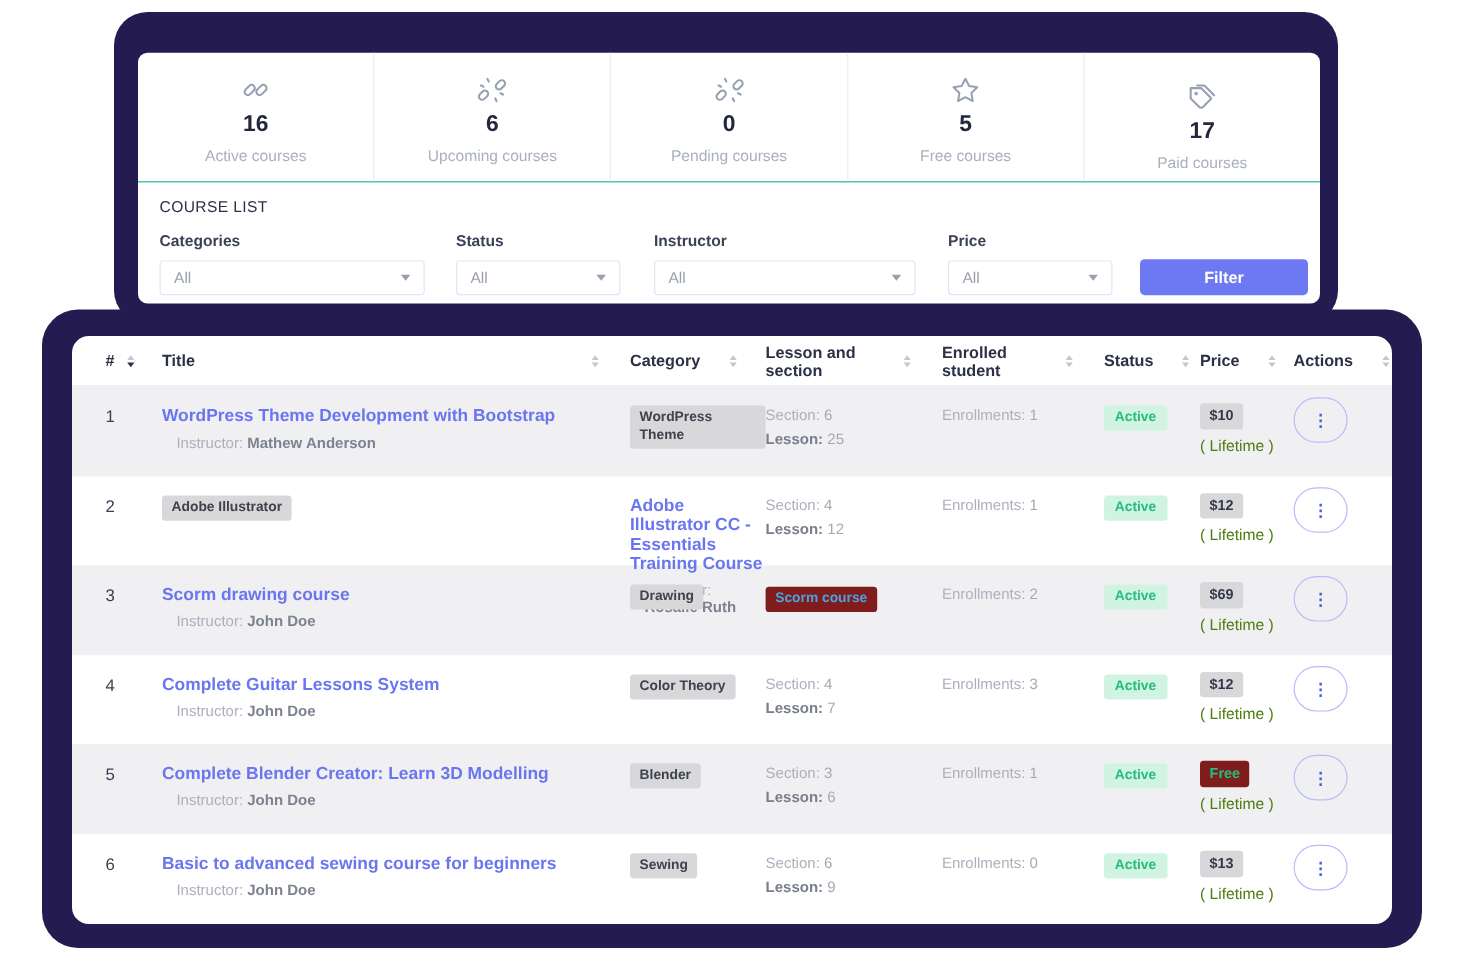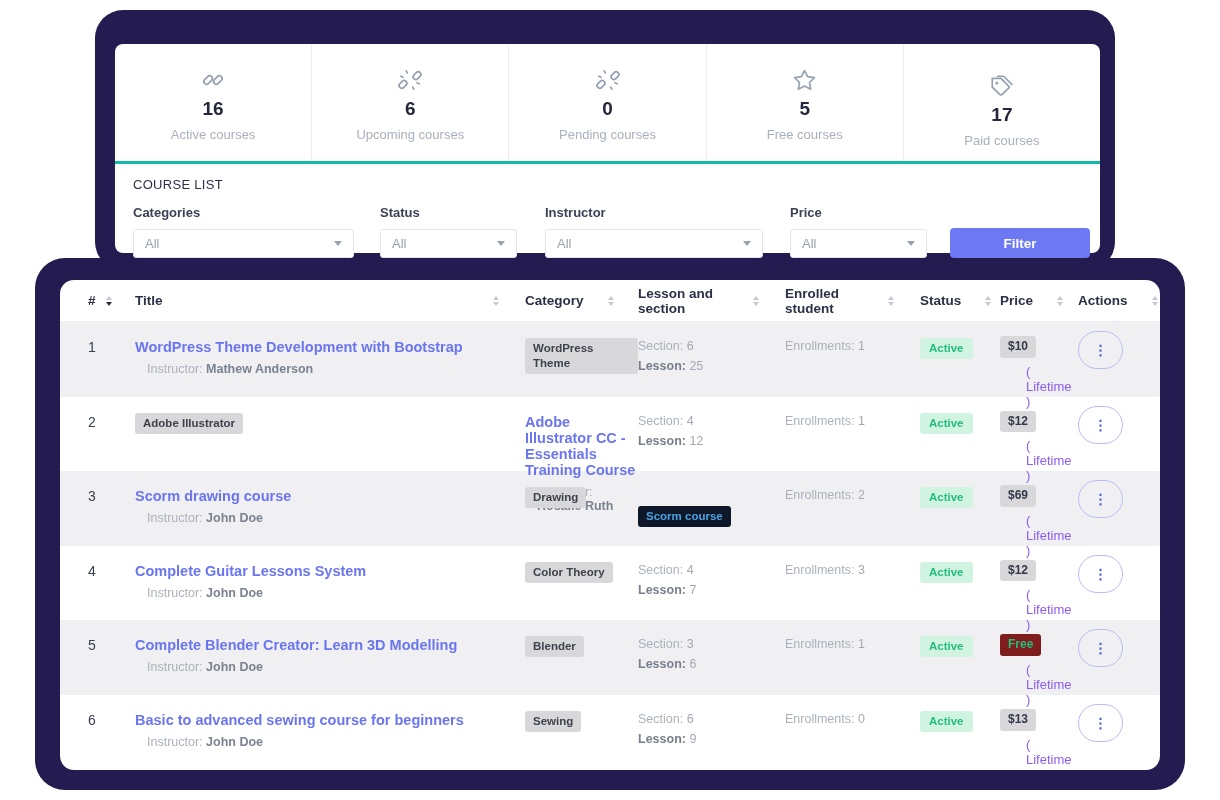--- a/index.html
+++ b/index.html
@@ -11,21 +11,21 @@
   .top-navy { position:absolute; left:95px; top:10px; width:1020px; height:260px;
     background:#241c50; border-radius:28px; }
   .bottom-navy { position:absolute; left:35px; top:258px; width:1150px; height:532px;
     background:#241c50; border-radius:30px; }
   .top-card { position:absolute; left:115px; top:44px; width:985px; height:209px;
     background:#fff; border-radius:8px; }
   .bottom-card { position:absolute; left:60px; top:280px; width:1100px; height:490px;
     background:#fff; border-radius:14px; overflow:hidden; }
 
   
-  .stats { display:flex; height:120px; border-bottom:3px solid #14b8a6;justify-content:center; }
+  .stats { display:flex; height:108px; border-bottom:1px solid #14b8a6;justify-content:center; }
   .stat { flex:1; display:flex; flex-direction:column; align-items:center;
     justify-content:center; border-right:1px solid #ececf1; padding-top:4px; }
   .stat:last-child { border-right:none;margin-top:12px; }
   .stat-icon { height:26px; display:flex; align-items:center; }
   .stat-value { font-size:19px; font-weight:bold; color:#23263c; margin-top:5px; }
   .stat-label { font-size:13px; color:#a9b0bd; margin-top:7px; }
 
   
   .cl-title { margin:13px 18px 0 18px; font-size:13px; font-weight:normal;
     color:#2c3046; letter-spacing:.3px; }
@@ -66,25 +66,25 @@
   .course-link { display:inline-block; font-size:14.5px; font-weight:bold;
     color:#6a75f0; text-decoration:none; cursor:pointer; margin-top:2px; }
   .instructor { margin-top:6px; font-size:12.5px;margin-left:12px; }
   .muted { color:#abb1bc; }
   .iname { color:#7c8290; font-weight:bold; }
   .val { color:#a3a9b4; }
   .td-cat { padding-top:16px; }
   .badge { display:inline-block; border-radius:3px; font-size:11.5px;
     font-weight:bold; padding:3px 8px; line-height:1.3; }
   .gray-badge { background:#d8d8da; color:#3e424d; }
-  .scorm-badge { background:#0f172a; color:#4aa3e0; margin-top:18px; }
+  .scorm-badge { background:#7f1d1d; color:#4aa3e0; margin-top:1px; }
   .status-badge { background:#d1f3e2; color:#24bd7c; padding:3px 9px; }
   .price-badge { background:#d8d8da; color:#33384a; font-size:12px; }
   .price-badge.free { background:#7f1d1d; color:#24bd7c; }
-  .price-note { margin-top:6px; font-size:13px; color:#8b5cf6;margin-left:26px; }
+  .price-note { margin-top:6px; font-size:13px; color:#4d7c0f; }
   .ls-line { font-size:12.5px; margin-bottom:6px; }
   .llab { color:#787e8b; font-weight:bold; }
   .td-lesson { padding-top:17px; }
   .td-enroll { font-size:12.5px; padding-top:17px; }
   .td-status { padding-top:16px; }
   .td-price { padding-top:14px; }
   .td-actions { padding-top:9px; }
   .action-btn { width:45px; height:38px; border-radius:19px; border:1.6px solid #b7bdf8;
     background:transparent; cursor:pointer; display:flex; align-items:center;
     justify-content:center; }

